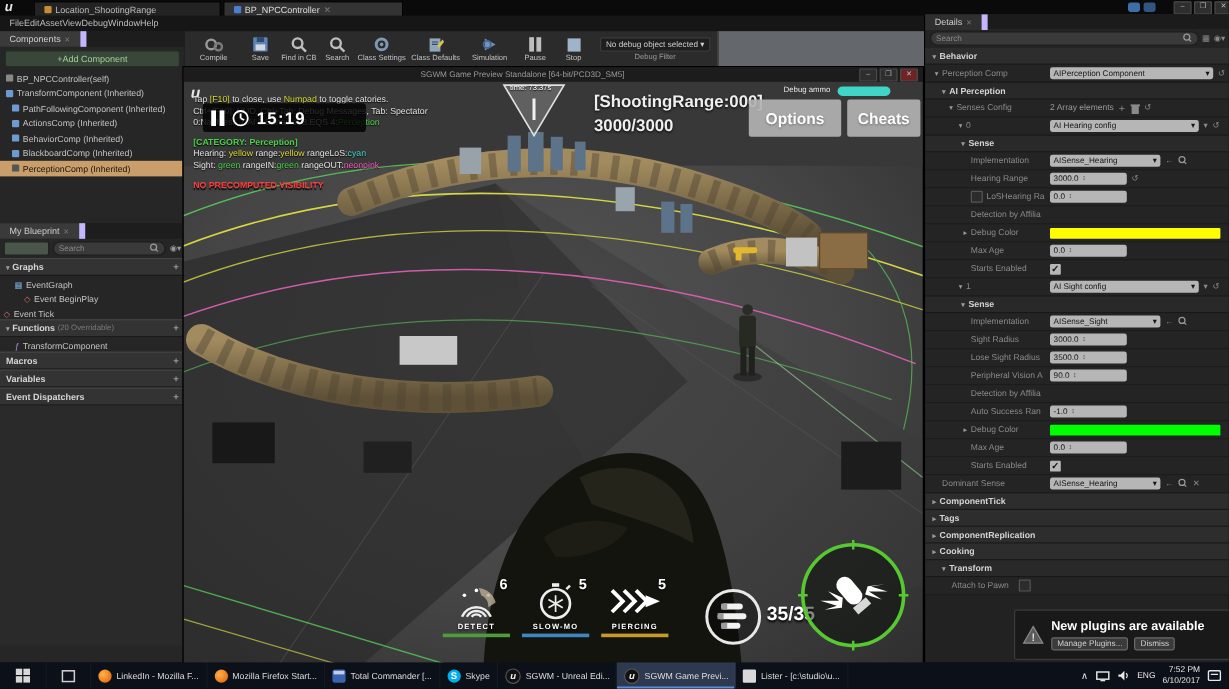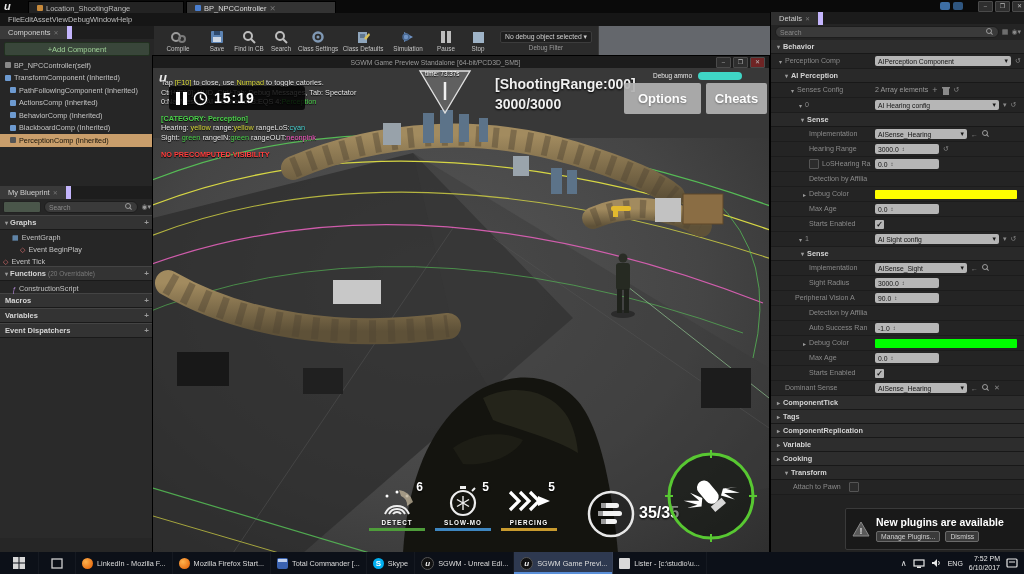--- a/index.html
+++ b/index.html
@@ -200,21 +200,21 @@
       <span>Event Tick</span>
     </div>
     <div class="bphead">
       <span class="exp">▾</span>&nbsp;
       <span>Functions</span>&nbsp;
       <span style="font-weight:normal;color:#7a7a7a;font-size:6.5px">(20 Overridable)</span>
       <span class="plus">+</span>
     </div>
     <div class="bprow">
       <span style="color:#b48ad8;font-size:7px;font-style:italic">ƒ</span>
-      <span>ConstructionScript</span>
+      <span>TransformComponent</span>
     </div>
     <div class="bphead">
       <span>Macros</span>
       <span class="plus">+</span>
     </div>
     <div class="bphead">
       <span>Variables</span>
       <span class="plus">+</span>
     </div>
     <div class="bphead">
@@ -670,21 +670,30 @@
     </div>
     <div class="drow" style="padding-left:38px">
       <span>Sight Radius</span>
       <span class="dc">
           <span class="vb" style="width:58px">
             <span>3000.0</span>
             <span class="ud">↕</span>
           </span>
         </span>
     </div>
-    <div class="drow" style="padding-left:24px">
+    <div class="drow" style="padding-left:38px">
+      <span>Lose Sight Radius</span>
+      <span class="dc">
+          <span class="vb" style="width:58px">
+            <span>3500.0</span>
+            <span class="ud">↕</span>
+          </span>
+        </span>
+    </div>
+    <div class="drow" style="padding-left:38px">
       <span>Peripheral Vision A</span>
       <span class="dc">
           <span class="vb" style="width:58px">
             <span>90.0</span>
             <span class="ud">↕</span>
           </span>
         </span>
     </div>
     <div class="drow" style="padding-left:38px">
       <span>Detection by Affilia</span>
@@ -737,24 +746,20 @@
         <span class="exp">▸</span>
         <span>ComponentTick</span>
       </div>
     <div class="dsec">
         <span class="exp">▸</span>
         <span>Tags</span>
       </div>
     <div class="dsec">
         <span class="exp">▸</span>
         <span>ComponentReplication</span>
-      </div>
-    <div class="dsec">
-        <span class="exp">▸</span>
-        <span>Variable</span>
       </div>
     <div class="dsec">
         <span class="exp">▸</span>
         <span>Cooking</span>
       </div>
     <div class="dsec" style="padding-left:14px;background:#292929">
         <span class="exp">▾</span>
         <span>Transform</span>
       </div>
     <div class="drow" style="padding-left:22px">

